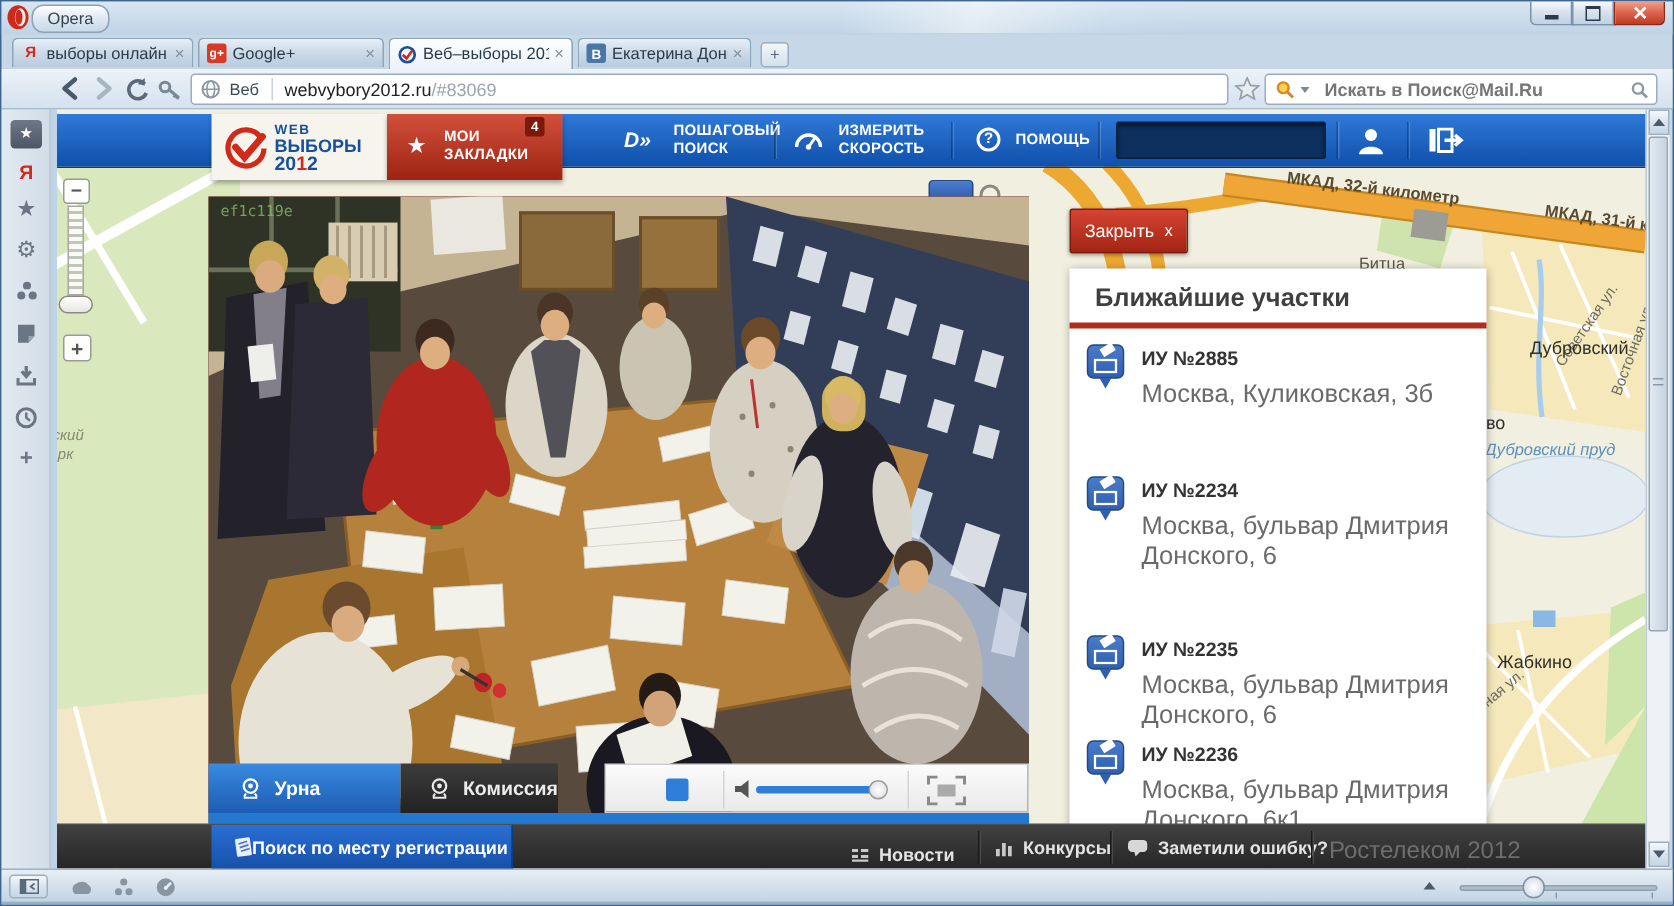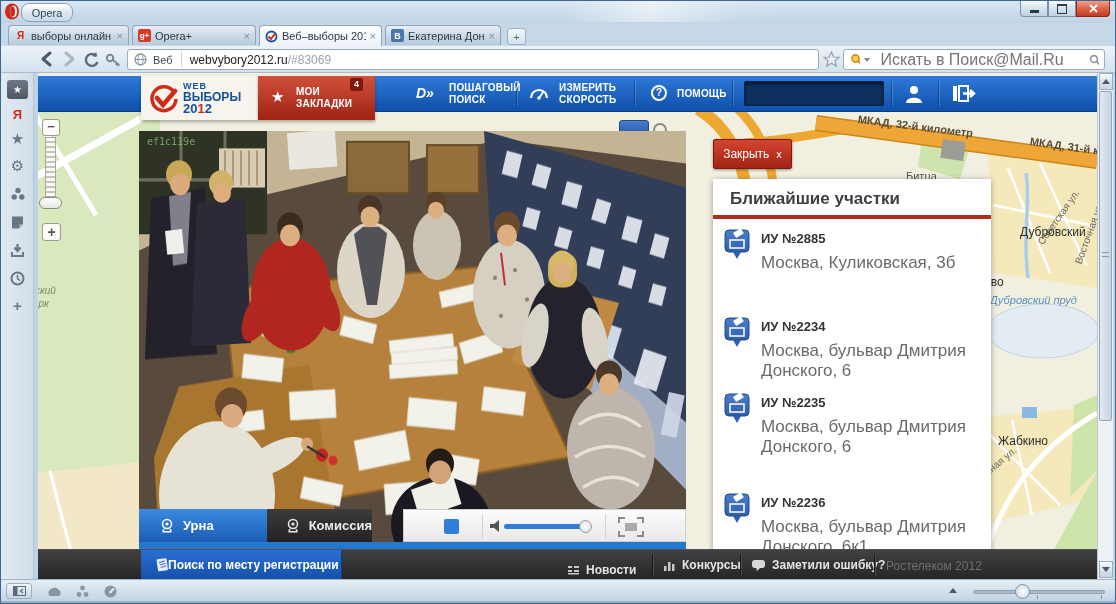--- a/index.html
+++ b/index.html
@@ -71,21 +71,21 @@
       </svg>
     </div>
 
   <div class="tab" style="left:7px;width:121px">
     <span class="fav" style="color:#d02a1a;font-size:10px">Я</span>
     <span class="t">выборы онлайн 2012 ...</span>
     <span class="x">×</span>
   </div>
   <div class="tab" style="left:131px;width:124px">
     <span class="fav" style="background:#d83a28;border-radius:2px;color:#fff;font-size:8px">g+</span>
-    <span class="t">Opera+</span>
+    <span class="t">Google+</span>
     <span class="x">×</span>
   </div>
   <div class="tab active" style="left:258px;width:123px">
     <svg class="fav" width="13" height="13">
         <circle cx="6.5" cy="6.5" r="5" fill="none" stroke="#1a4f9e" stroke-width="1.8"></circle>
         <path d="M3.5 6.5 L6 9 L10 3.5" stroke="#d02a1a" stroke-width="1.8" fill="none"></path>
       </svg>
     <span class="t">Веб–выборы 2012</span>
     <span class="x">×</span>
   </div>
@@ -124,21 +124,21 @@
   </div>
   <svg class="abs" style="left:822px;top:50px" width="17" height="16">
       <path d="M8.5 1 L10.7 6 L16 6.4 L12 9.8 L13.3 15 L8.5 12.2 L3.7 15 L5 9.8 L1 6.4 L6.3 6 Z" fill="#e8edf2" stroke="#94a2ae" stroke-width="1.2"></path>
     </svg>
   <div class="abs field" style="left:842px;top:48px;width:262px;height:21px">
     <svg style="margin-left:6px" width="13" height="13">
         <circle cx="5.5" cy="5.5" r="3.6" fill="#ffd24a" stroke="#d8882a" stroke-width="1.6"></circle>
         <path d="M8.3 8.3 L12 12" stroke="#d8882a" stroke-width="2"></path>
       </svg>
     <div style="margin-left:4px;width:0;height:0;border-left:3px solid transparent;border-right:3px solid transparent;border-top:4px solid #7a8896"></div>
-    <input style="flex: 1 1 0%; border: none; outline: none; background: transparent; font-size: 16px; color: rgb(85, 85, 85); margin-left: 8px; font-family: inherit;" placeholder="Искать в Поиск@Mail.Ru">
+    <input style="flex: 1 1 0%; border: none; outline: none; background: transparent; font-size: 12px; color: rgb(85, 85, 85); margin-left: 8px; font-family: inherit; font-weight: bold;" placeholder="Искать в Поиск@Mail.Ru">
     <svg style="margin-right:5px" width="12" height="12">
         <circle cx="5" cy="5" r="3.4" fill="none" stroke="#8a97a4" stroke-width="1.6"></circle>
         <path d="M7.6 7.6 L11 11" stroke="#8a97a4" stroke-width="1.8"></path>
       </svg>
   </div>
 
   <div class="abs sidebar"></div>
   <div class="abs" style="left:6px;top:79px;width:21px;height:19px;border-radius:3px;background:linear-gradient(#6e7886,#4c5664);display:flex;align-items:center;justify-content:center;color:#fff;font-size:10px">★</div>
   <div class="abs sbi" style="top:102px;color:#d02a1a;font-weight:bold;font-size:13px">Я</div>
   <div class="abs sbi" style="top:127px;font-size:15px">★</div>
@@ -474,21 +474,21 @@
       <div class="abs" style="left:0;top:130px;width:278px;height:88px">
         <svg class="abs" style="left:11px;top:8px" width="26" height="31">
             <rect x="1" y="1" width="24" height="22" rx="4" fill="url(#pg1)" stroke="#24497e"></rect>
             <polygon points="9,23 17,23 13,30" fill="#2f5fae"></polygon>
             <rect x="6" y="11" width="14" height="8" fill="none" stroke="#fff" stroke-width="1.5"></rect>
             <rect x="9" y="4" width="9" height="6" fill="#fff" transform="rotate(-32 9 4)"></rect>
           </svg>
         <div class="abs st-name" style="left:48px;top:10px">ИУ №2234</div>
         <div class="abs st-addr" style="left:48px;top:32px">Москва, бульвар Дмитрия Донского, 6</div>
       </div>
-      <div class="abs" style="left:0;top:206px;width:266px;height:88px">
+      <div class="abs" style="left:0;top:236px;width:266px;height:88px">
         <svg class="abs" style="left:11px;top:8px" width="26" height="31">
             <rect x="1" y="1" width="24" height="22" rx="4" fill="url(#pg1)" stroke="#24497e"></rect>
             <polygon points="9,23 17,23 13,30" fill="#2f5fae"></polygon>
             <rect x="6" y="11" width="14" height="8" fill="none" stroke="#fff" stroke-width="1.5"></rect>
             <rect x="9" y="4" width="9" height="6" fill="#fff" transform="rotate(-32 9 4)"></rect>
           </svg>
         <div class="abs st-name" style="left:48px;top:10px">ИУ №2235</div>
         <div class="abs st-addr" style="left:48px;top:32px">Москва, бульвар Дмитрия Донского, 6</div>
       </div>
       <div class="abs" style="left:0;top:306px;width:278px;height:74px">
@@ -532,21 +532,21 @@
       </div>
       <div class="abs" style="left:702px;top:4px;width:1px;height:22px;background:#1a1a1a;box-shadow:1px 0 #4c4c4c"></div>
       <div class="abs flex" style="left:714px;top:0;height:30px">
         <svg width="13" height="11">
             <rect x="0" y="0" width="13" height="8" rx="3" fill="#d8d8d8"></rect>
             <polygon points="4,7 9,7 5,11" fill="#d8d8d8"></polygon>
           </svg>
         <span class="botlbl" style="margin-left:7px">Заметили ошибку?</span>
       </div>
       <div class="abs" style="left:836px;top:4px;width:1px;height:22px;background:#1a1a1a;box-shadow:1px 0 #4c4c4c"></div>
-      <span class="abs" style="left:848px;top:9px;font-size:12px;color:#6e6e6e">Ростелеком 2012</span>
+      <span class="abs" style="left:848px;top:9px;font-size:16px;color:#6e6e6e">Ростелеком 2012</span>
     </div>
   </div>
 
   <div class="abs" style="left:1096px;top:72px;width:16px;height:506px;background:#edf1f6;border-left:1px solid #bcc8d4;box-sizing:border-box">
     <div class="abs sbtn" style="left:1px;top:0;width:14px;height:17px">
         <div class="tri-up"></div>
       </div>
     <div class="abs" style="left:1px;top:18px;width:13px;height:330px;background:linear-gradient(90deg,#e2eaf2,#c6d3e0);border:1px solid #96a6b8;border-radius:2px;box-sizing:border-box">
       <div style="margin:160px auto 0;width:7px;border-top:1px solid #8a9aac;border-bottom:1px solid #8a9aac;height:3px"></div>
     </div>

